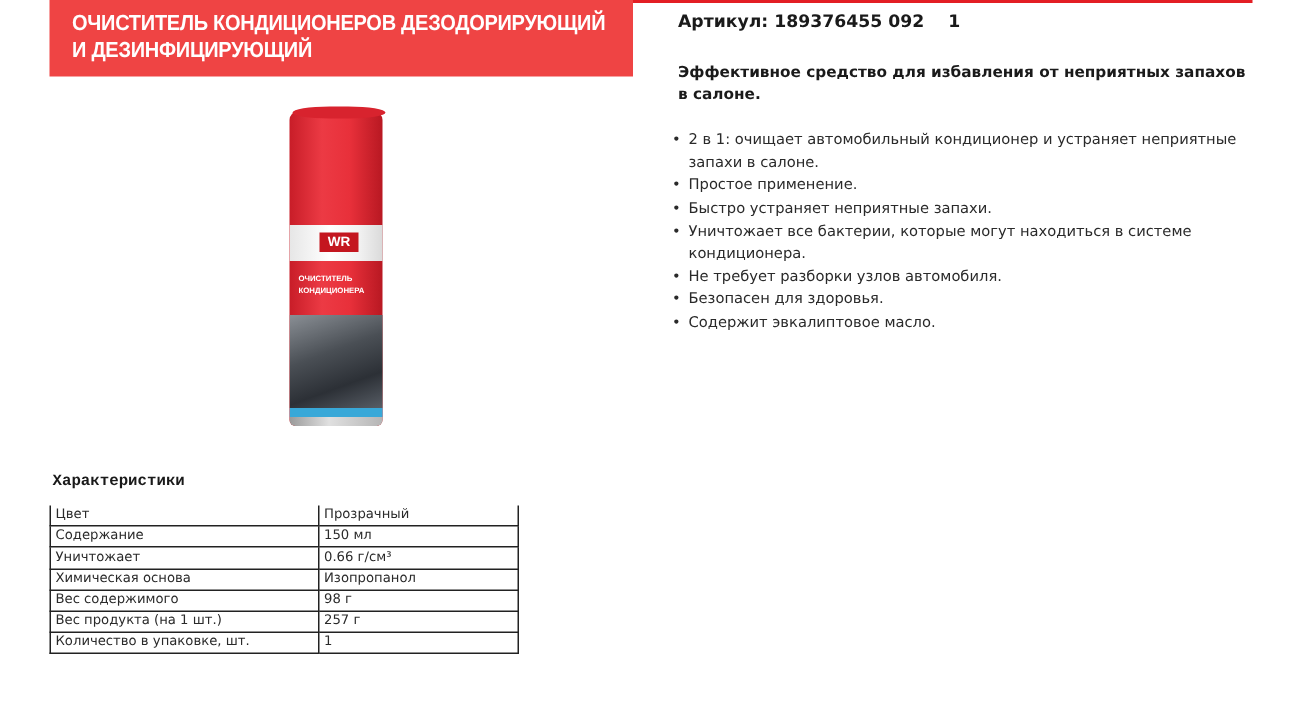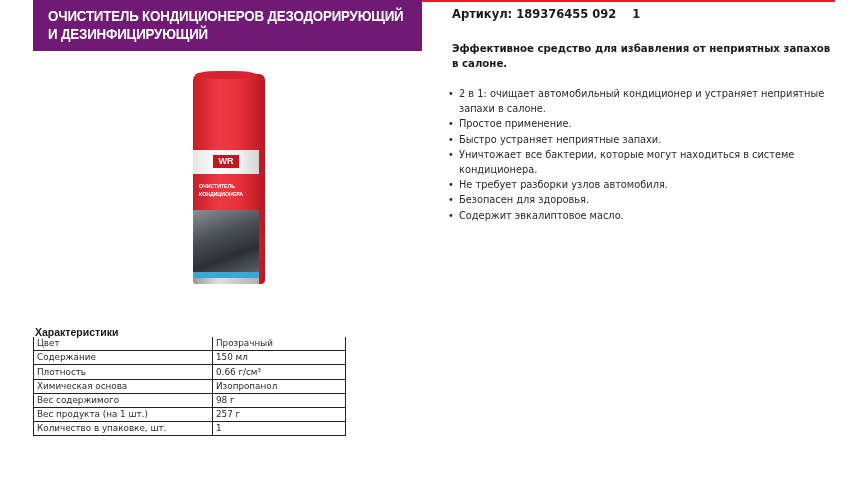--- a/index.html
+++ b/index.html
@@ -22,21 +22,21 @@
       width: 413px;
       height: 2px;
       background: #e31e24;
     }
     .title-box {
       position: absolute;
       left: 33px;
       top: 0;
       width: 389px;
       height: 51px;
-      background: #701a75;
+      background: #ef4444;
       box-sizing: border-box;
       padding: 7px 0 0 15px;
     }
     .title-box .title-line {
       display: block;
       font-family: "Liberation Sans", sans-serif;
       font-weight: bold;
       color: #ffffff;
       font-size: 14.5px;
       line-height: 18px;
@@ -102,21 +102,21 @@
       top: 0;
       width: 62px;
       height: 8px;
       border-radius: 31px / 5px;
       background: #d8232e;
     }
     .can-body {
       position: absolute;
       left: 0;
       top: 3px;
-      width: 72px;
+      width: 62px;
       height: 210px;
       border-radius: 6px 6px 4px 4px;
       overflow: hidden;
       background: linear-gradient(90deg, #c81d28 0%, #ec3a44 35%, #e8303a 65%, #b81822 100%);
     }
     .can-band-white {
       position: absolute;
       left: 0;
       top: 76px;
       width: 66px;
@@ -169,25 +169,24 @@
       left: 0;
       top: 204px;
       width: 66px;
       height: 9px;
       background: linear-gradient(90deg, #9a9a9a, #e0e0e0 40%, #b0b0b0);
     }
     .specs-heading {
       position: absolute;
       left: 35px;
       top: 315px;
-      font-family: Liberation Sans, sans-serif;
+      font-family: Liberation Mono, monospace;
       font-weight: bold;
       font-size: 10.5px;
       color: #1a1a1a;
-      margin-top: 11px;
     }
     .specs-table {
       position: absolute;
       left: 33px;
       top: 337px;
       width: 313px;
       border-collapse: collapse;
       font-family: "DejaVu Sans", sans-serif;
       font-size: 8.8px;
       color: #2a2a2a;
@@ -250,21 +249,21 @@
   <tbody>
     <tr>
         <td class="key">Цвет</td>
         <td class="val">Прозрачный</td>
       </tr>
     <tr>
         <td class="key">Содержание</td>
         <td class="val">150 мл</td>
       </tr>
     <tr>
-        <td class="key">Плотность</td>
+        <td class="key">Уничтожает</td>
         <td class="val">0.66 г/см³</td>
       </tr>
     <tr>
         <td class="key">Химическая основа</td>
         <td class="val">Изопропанол</td>
       </tr>
     <tr>
         <td class="key">Вес содержимого</td>
         <td class="val">98 г</td>
       </tr>

